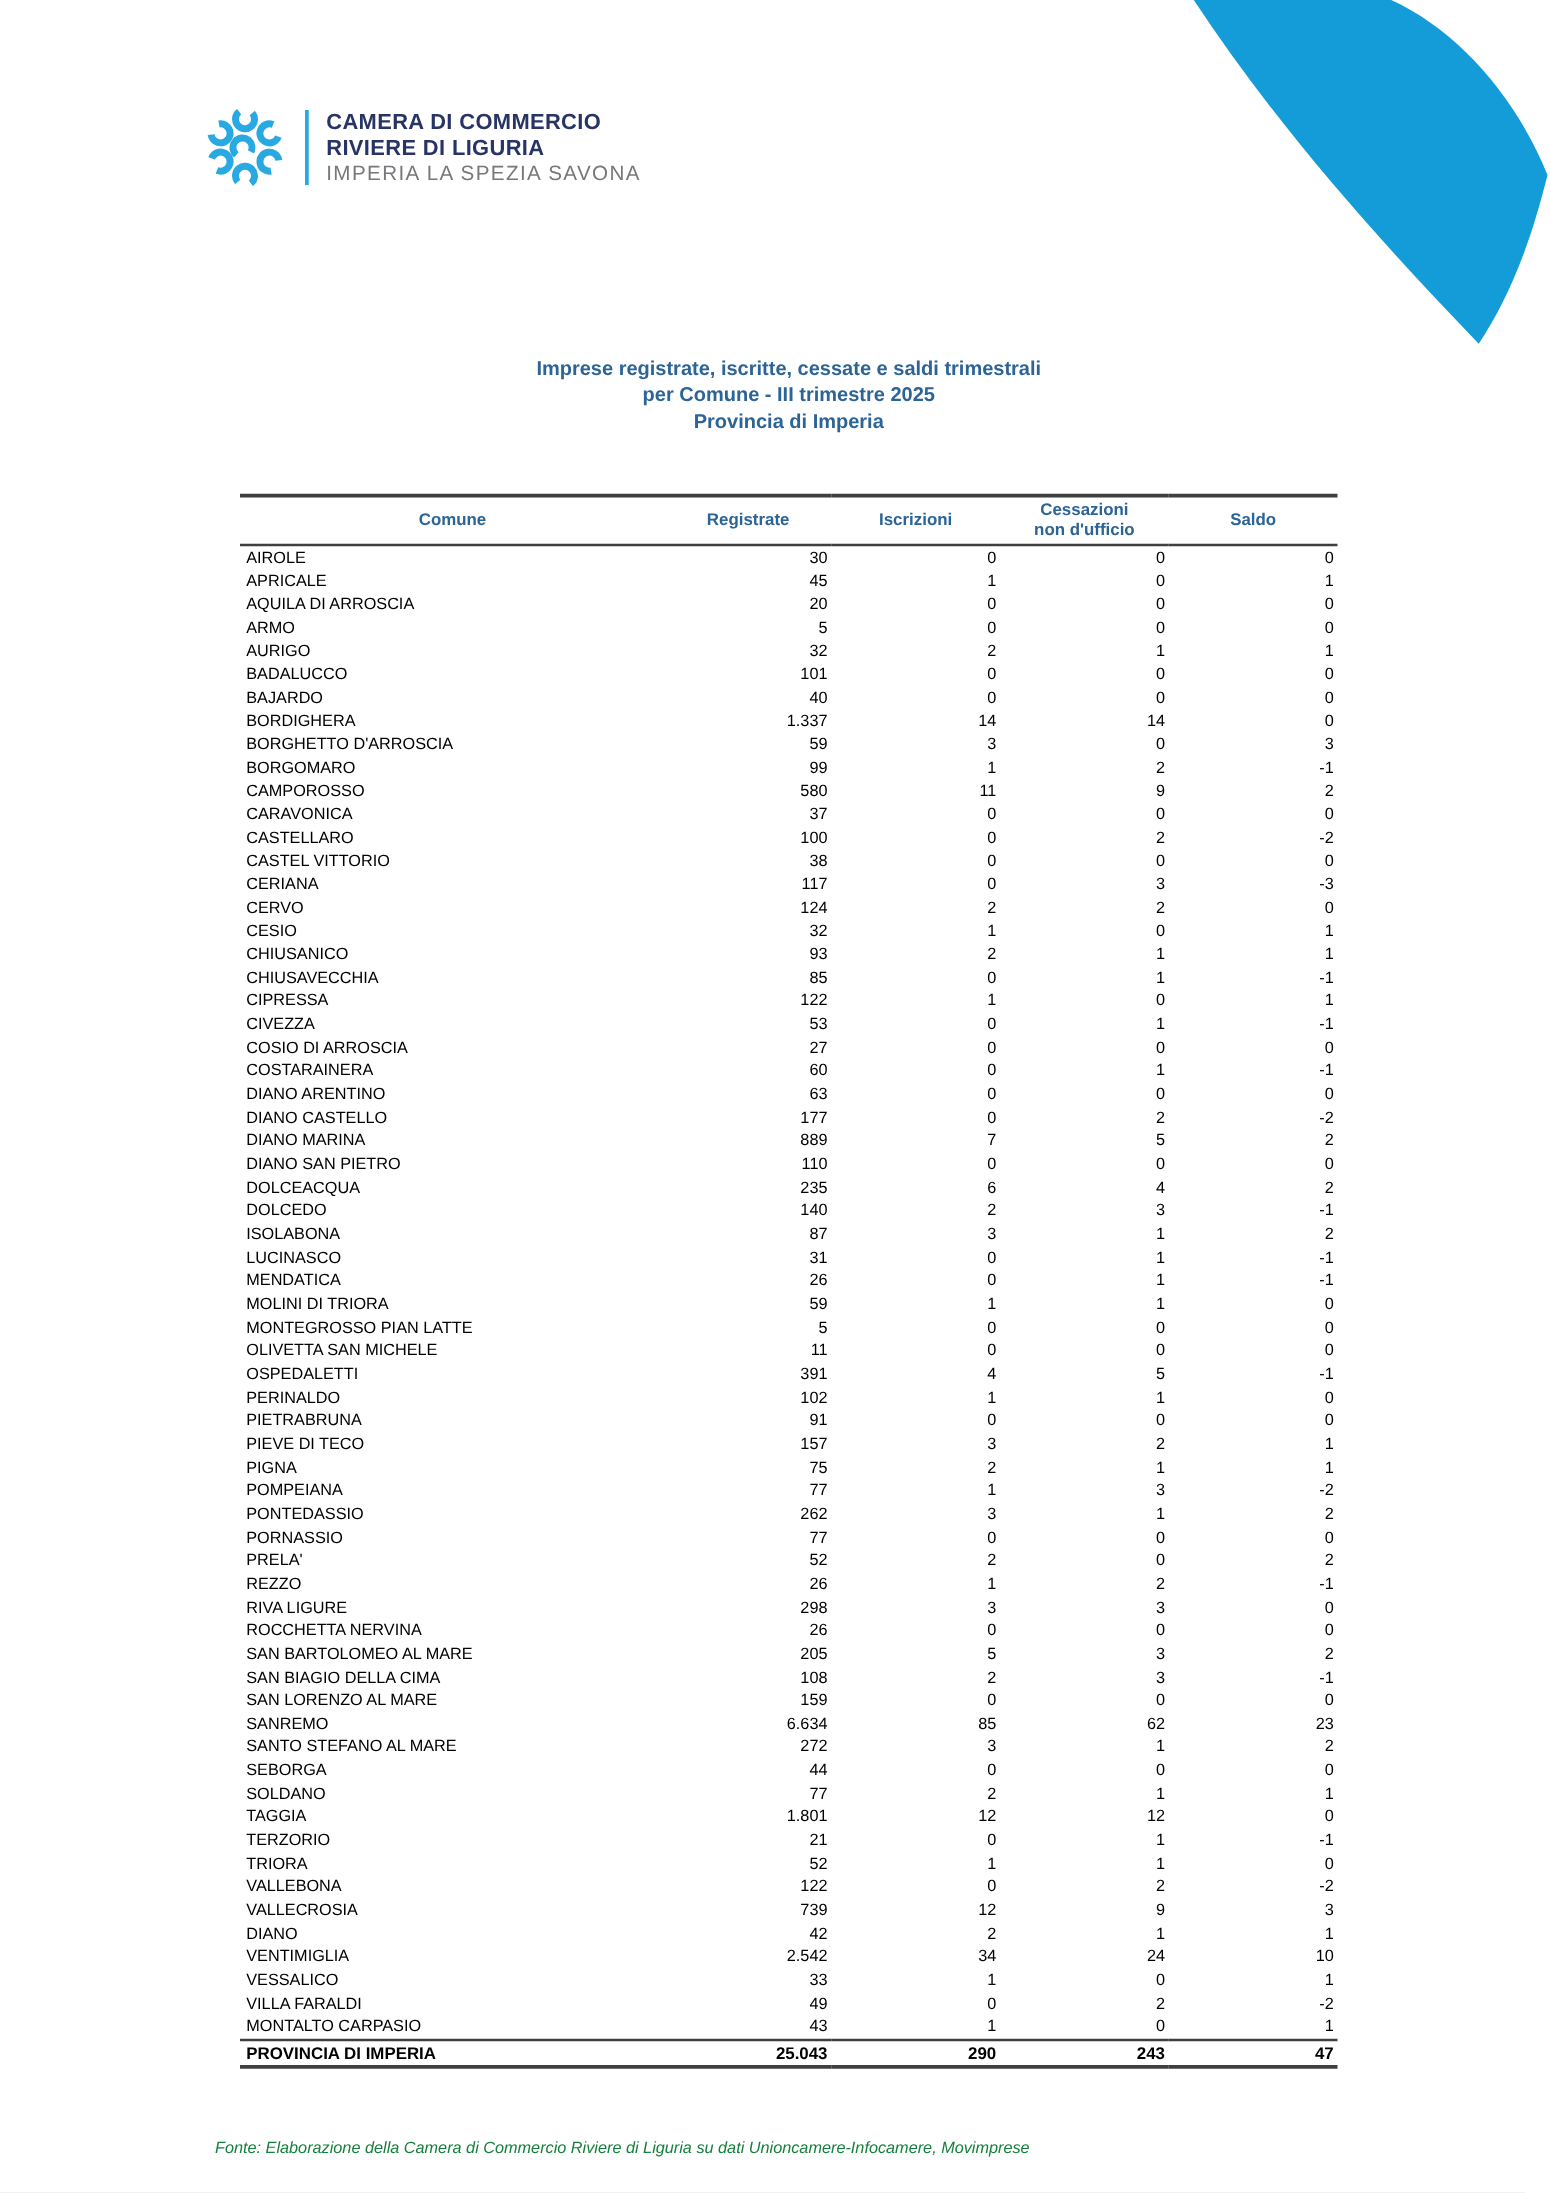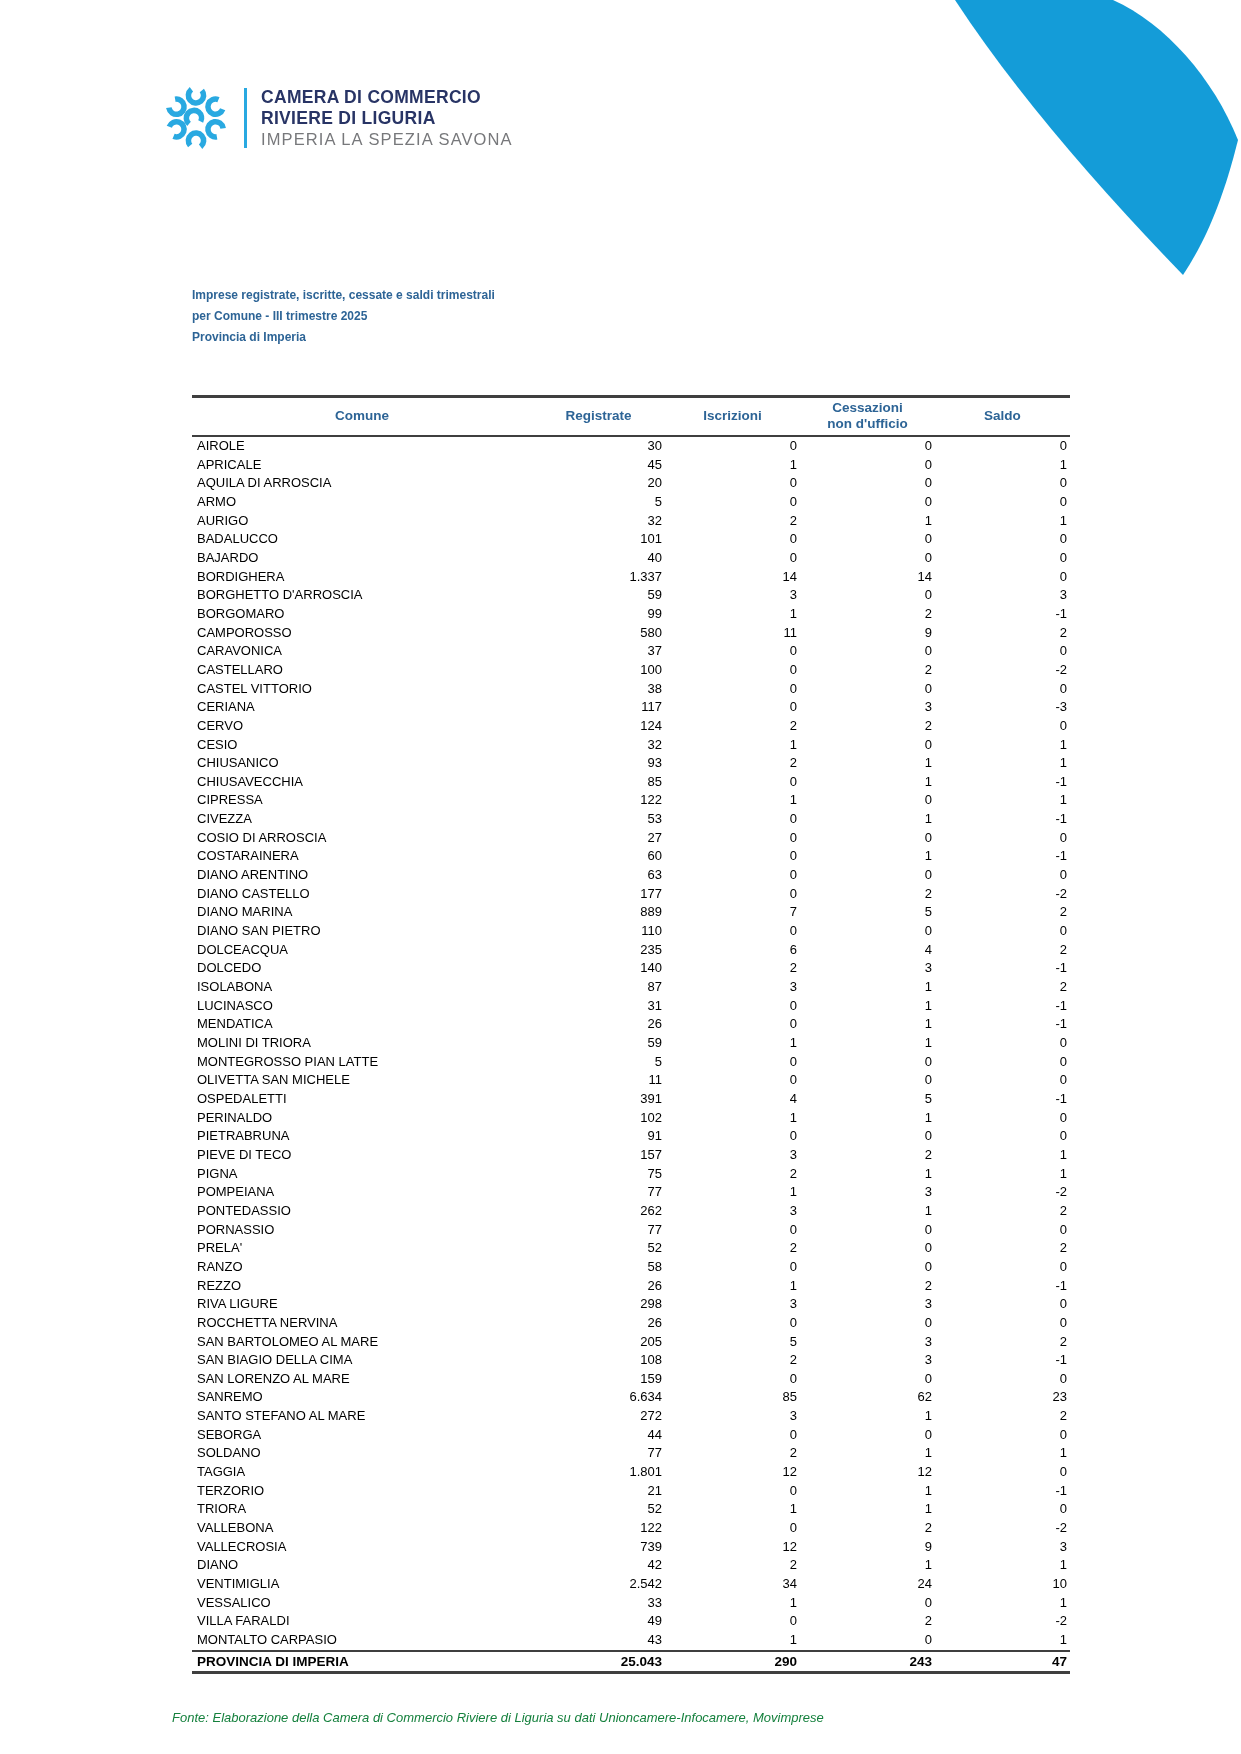--- a/index.html
+++ b/index.html
@@ -14,22 +14,22 @@
 
   
   .letterhead { position:absolute; left:160px; top:82px; display:flex; align-items:center; }
   .logo-mark { width:72px; height:72px; }
   .logo-divider { width:3px; height:60px; background:var(--logo-blue); margin:0 14px 0 12px; }
   .org-lines { display:flex; flex-direction:column; justify-content:center; }
   .org-line { font-size:17.5px; font-weight:bold; color:var(--navy); letter-spacing:.3px; line-height:21px; }
   .org-line.gray { font-weight:normal; color:var(--gray); font-size:16.5px; letter-spacing:1.1px; }
 
   
-  .doc-title { position:absolute; left:192px; top:285px; width:878px; text-align:left;
-    color:var(--title-blue); font-weight:bold; font-size:12px; line-height:21px; }
+  .doc-title { position:absolute; left:192px; top:285px; width:878px; text-align:center;
+    color:var(--title-blue); font-weight:bold; font-size:16px; line-height:21px; }
 
   
   table.data { position:absolute; left:192px; top:395px; width:878px;
     border-collapse:collapse; table-layout:fixed; }
   col.c0{width:340px;} col.c1{width:133px;} col.c2{width:135px;} col.c3{width:135px;} col.c4{width:135px;}
   thead th {
     color:var(--title-blue); font-weight:bold; font-size:13.5px; line-height:16px;
     border-top:3px solid #3f3f3f; border-bottom:2px solid #3f3f3f;
     padding:2px 0 3px 0; vertical-align:middle; text-align:center;
   }
@@ -409,27 +409,20 @@
           <td class="c-num">0</td>
         </tr>
         <tr>
           <td class="c-name">PRELA'</td>
           <td class="c-num">52</td>
           <td class="c-num">2</td>
           <td class="c-num">0</td>
           <td class="c-num">2</td>
         </tr>
         <tr>
-          <td class="c-name">RANZO</td>
-          <td class="c-num">58</td>
-          <td class="c-num">0</td>
-          <td class="c-num">0</td>
-          <td class="c-num">0</td>
-        </tr>
-        <tr>
           <td class="c-name">REZZO</td>
           <td class="c-num">26</td>
           <td class="c-num">1</td>
           <td class="c-num">2</td>
           <td class="c-num">-1</td>
         </tr>
         <tr>
           <td class="c-name">RIVA LIGURE</td>
           <td class="c-num">298</td>
           <td class="c-num">3</td>

